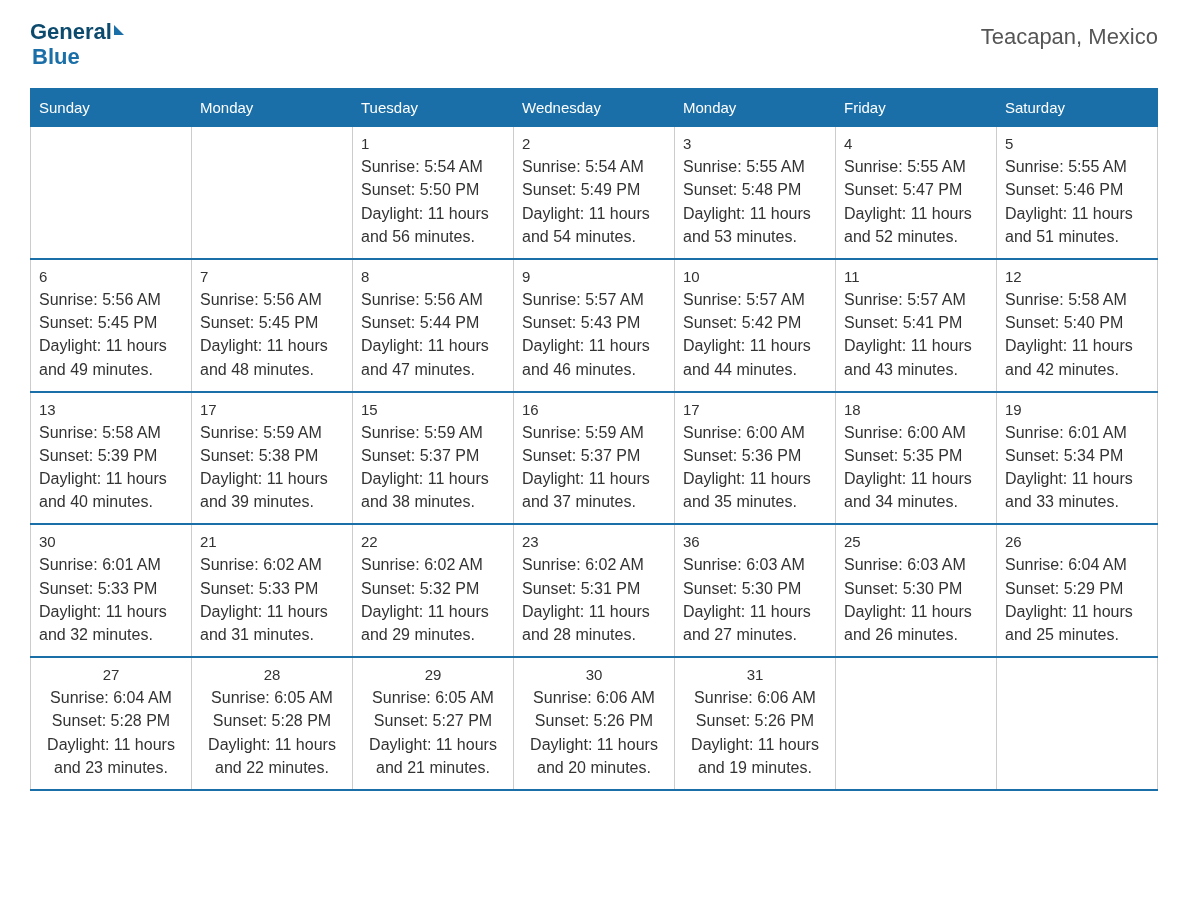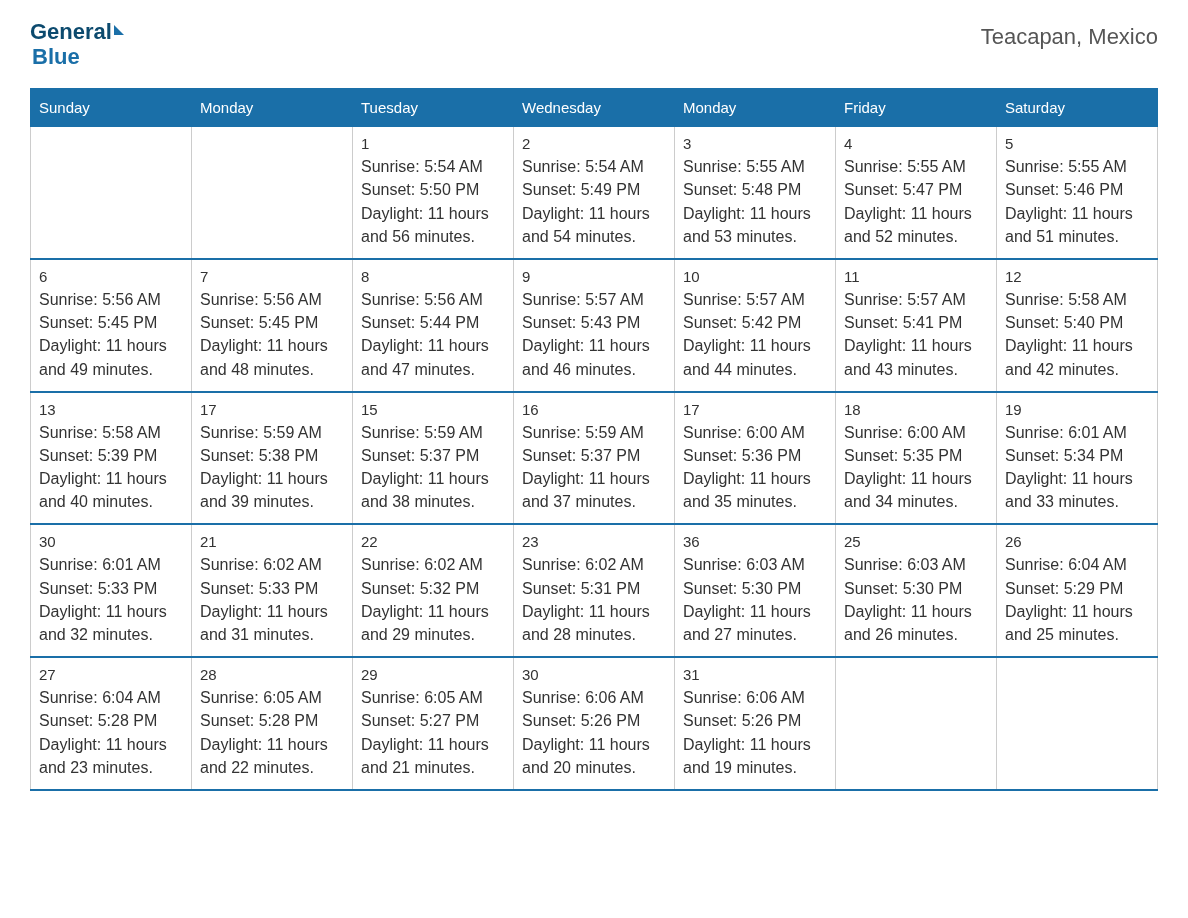--- a/index.html
+++ b/index.html
@@ -113,20 +113,21 @@
     }
 
     .day-info {
       font-size: 16px;
       line-height: 1.45;
       color: #333;
     }
 
     tbody tr:last-child {
       border-bottom: 2px solid #1a6fa8;
+      text-align: center;
     }
 
     tbody tr td:first-child {
       border-left: 1px solid #ccc;
     }
 
     .empty-cell {
       background: #fff;
     }
   </style>

